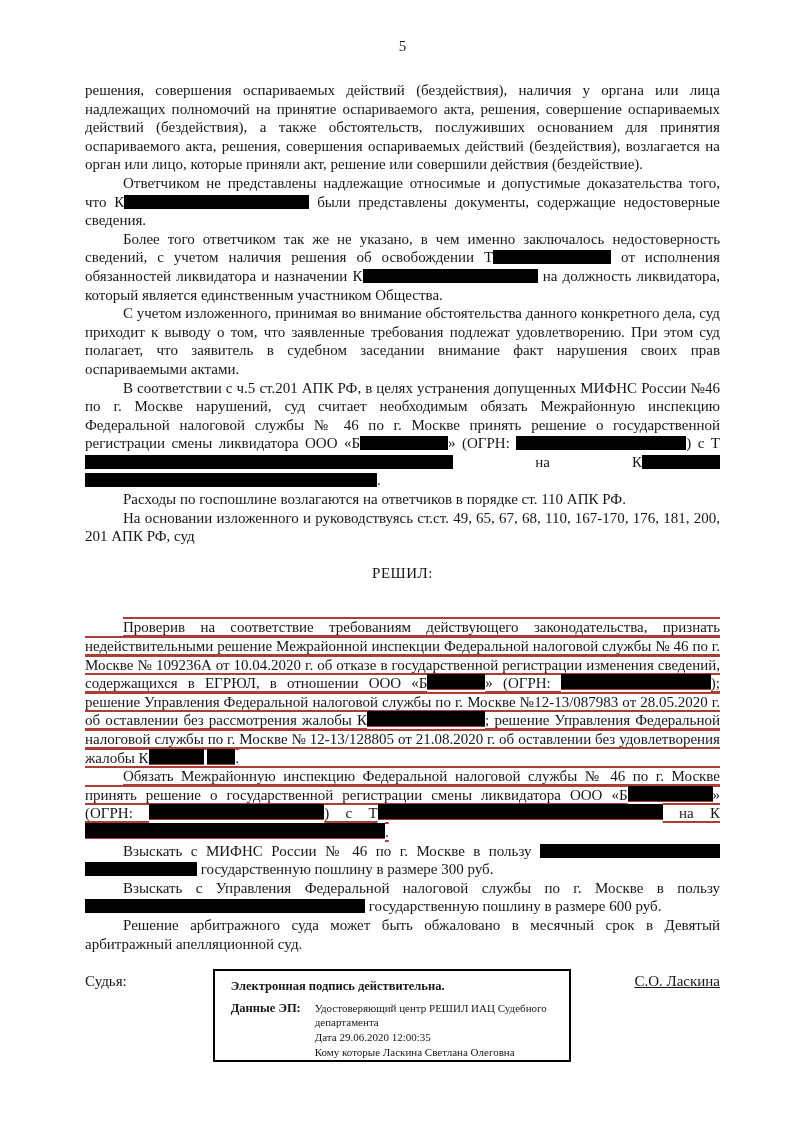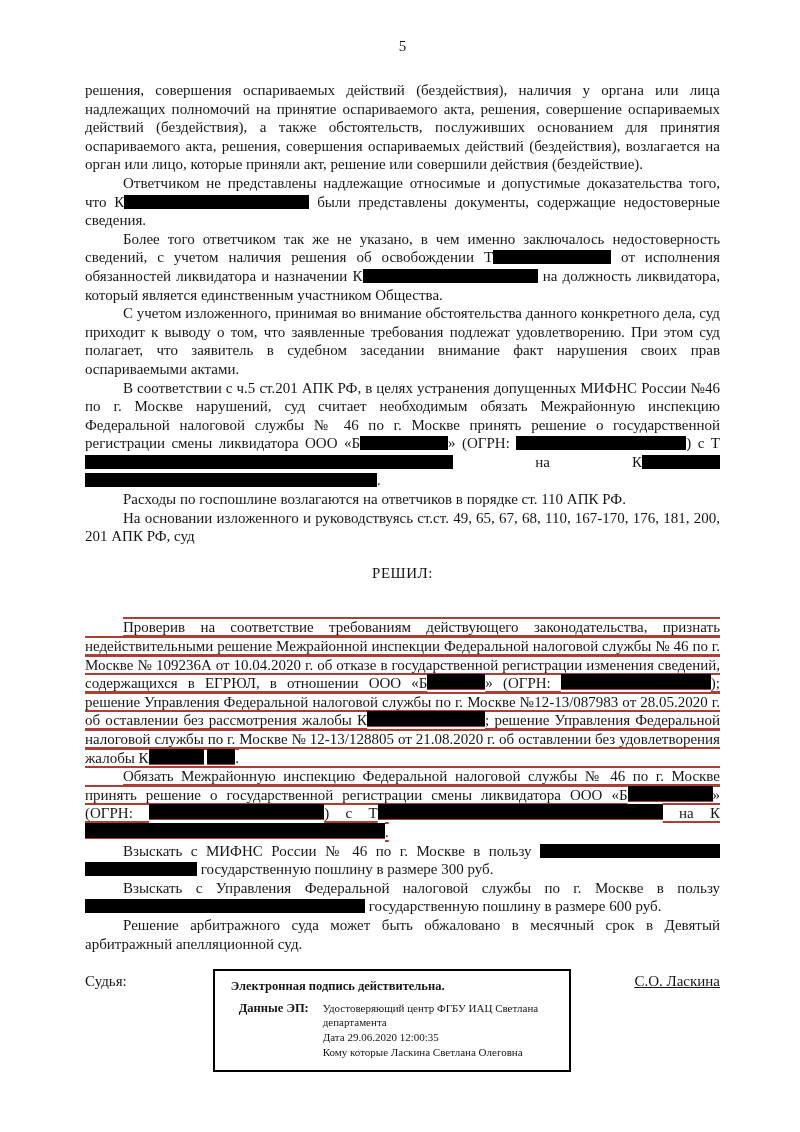--- a/index.html
+++ b/index.html
@@ -65,35 +65,34 @@
   }
   .judge-label{ flex:none; padding-top:4px; }
   .judge-name{ flex:none; margin-left:auto; padding-top:4px;text-decoration:underline; }
   .stamp{
     flex:none;
     box-sizing:border-box;
     margin-left:86px;
     margin-right:10px;
     width:358px;
     border:2px solid #000;
-    padding:8px 10px 10px 16px;
+    padding:8px 10px 0 16px;
     background:#fff;
   }
   .stamp-title{
     font-weight:bold;
     font-size:12.5px;
     margin-bottom:7px;
   }
   .stamp-row{ display:flex; }
   .stamp-label{
     flex:none;
     width:84px;
     font-weight:bold;
     font-size:12.5px;
-    margin-left:8px;
   }
   .stamp-values{
     flex:1;
     font-size:11px;
     line-height:14px;
   }
   .stamp-values div{ margin-bottom:1px; }
 </style>
 </head>
 <body>
@@ -117,21 +116,21 @@
       <p class="para justify indent">Решение арбитражного суда может быть обжаловано в месячный срок в Девятый арбитражный апелляционной суд.</p>
     </div>
 
   <div class="judge-row">
     <span class="judge-label">Судья:</span>
     <div class="stamp">
       <div class="stamp-title">Электронная подпись действительна.</div>
       <div class="stamp-row">
         <div class="stamp-label">Данные ЭП:</div>
         <div class="stamp-values">
-          <div>Удостоверяющий центр ФГБУ ИАЦ Светлана департамента</div>
+          <div>Удостоверяющий центр РЕШИЛ ИАЦ Судебного департамента</div>
           <div>Дата 29.06.2020 12:00:35</div>
           <div>Кому которые Ласкина Светлана Олеговна</div>
         </div>
       </div>
     </div>
     <span class="judge-name">С.О. Ласкина</span>
   </div>
 </div>
 
 </body></html>

